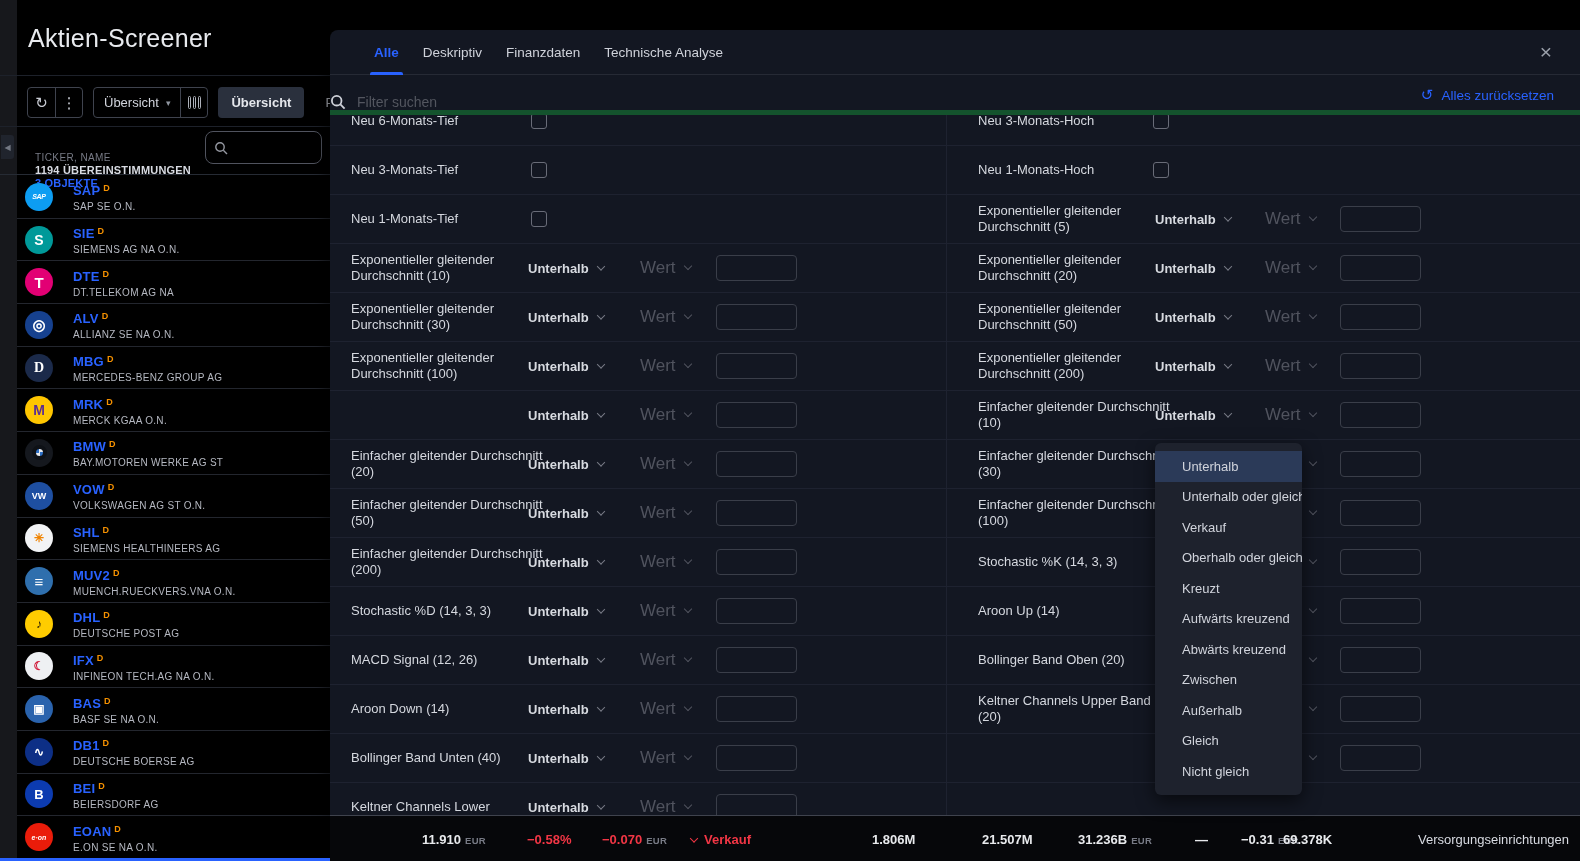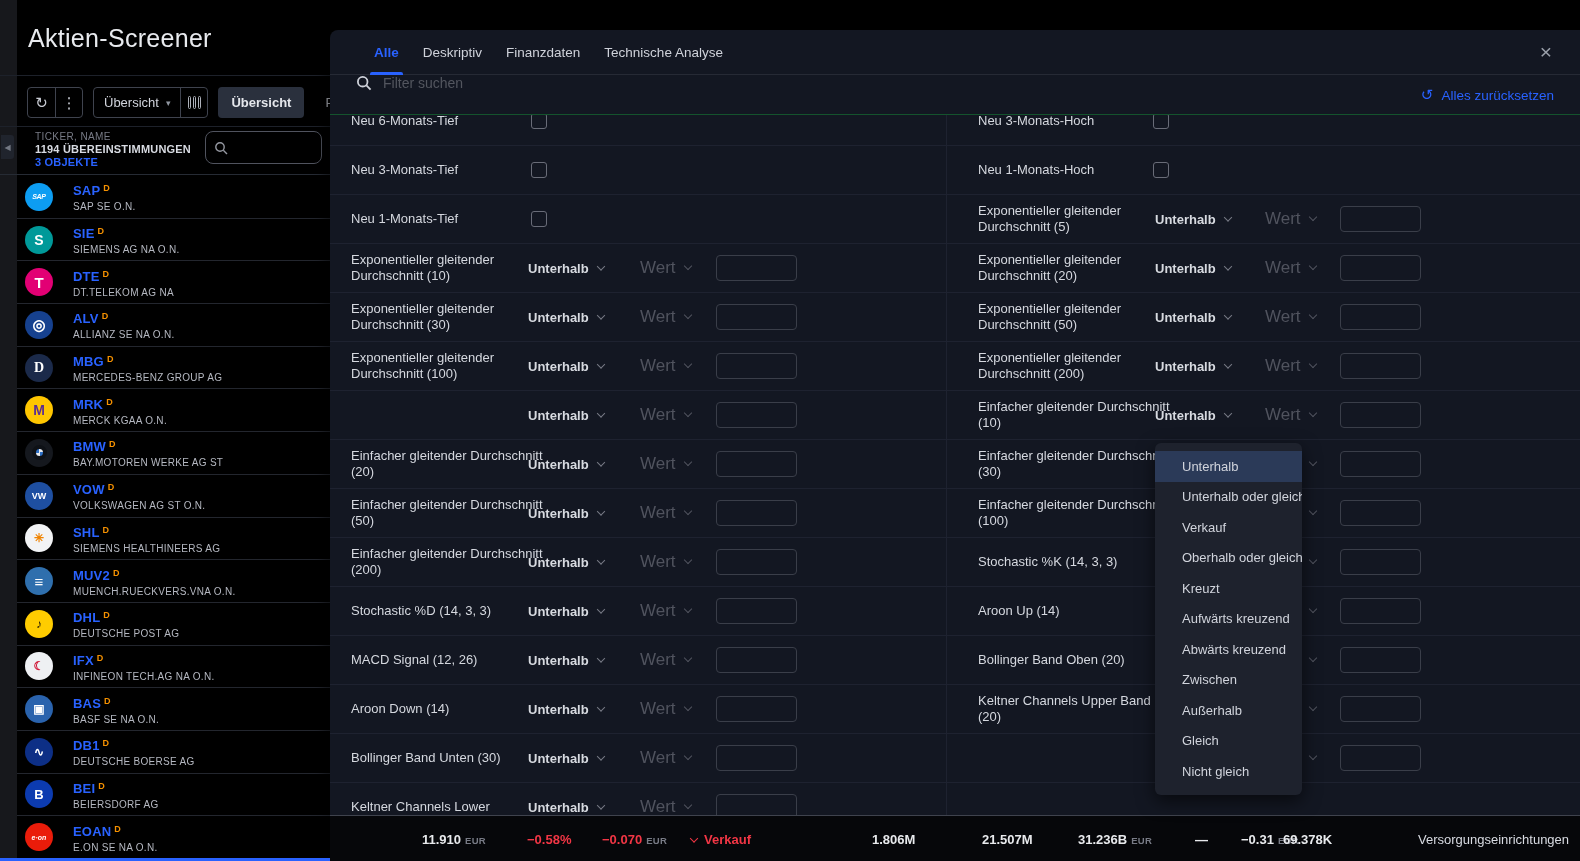--- a/index.html
+++ b/index.html
@@ -21,21 +21,21 @@
   .vsel .caret { font-size:9px; color:#9096a1; margin-left:7px; }
   .colsicon { display:flex; gap:2px; }
   .colsicon i { width:3px; height:13px; border:1px solid #aeb2bb; border-radius:1.5px; }
   .ttab { display:flex; align-items:center; padding:0 13px; border-radius:4px; font-size:13px; color:#c3c6cf; white-space:nowrap; }
   .ttab.active { background:#2a303d; color:#e5e7ec; font-weight:700; }
 
   .list-header { position:absolute; left:0; right:0; top:126px; height:49px; border-top:1px solid #1d212a; border-bottom:1px solid #262b34; }
   .collapse-tab { position:absolute; left:1px; top:8px; width:13px; height:24px; background:#20242d; color:#737883;
                   font-size:8px; display:flex; align-items:center; justify-content:center; border-radius:0 3px 3px 0; }
   .lh-text { position:absolute; left:35px; top:4px; }
-  .lh-col { font-size:10px; color:#787b86; letter-spacing:.4px; }
+  .lh-col { font-size:10px; color:#787b86; letter-spacing:.4px;margin-top:21px; }
   .lh-match { font-size:11px; font-weight:700; color:#d8dbe2; margin-top:1px; letter-spacing:.2px; }
   .lh-obj { font-size:11px; font-weight:700; color:#2962ff; margin-top:1px; letter-spacing:.2px; }
   .sb-search { position:absolute; right:8px; top:4px; width:117px; height:33px; border:1px solid #50535e; border-radius:8px;
                display:flex; align-items:center; padding-left:8px; background:transparent; }
   .sb-search input { border:none; outline:none; background:transparent; width:80px; margin-left:6px; color:#d1d4dc; font-size:12px; }
 
   .stock-list { position:absolute; left:17px; right:0; top:176px; bottom:3px; display:flex; flex-direction:column; }
   .srow { flex:1 1 auto; display:flex; align-items:center; padding-left:8px; border-bottom:1px solid #23262e; cursor:pointer; }
   .srow:last-child { border-bottom:none; }
   .slogo { width:28px; height:28px; border-radius:50%; flex:0 0 28px; display:flex; align-items:center; justify-content:center;
@@ -55,21 +55,21 @@
   
   .dialog { position:absolute; left:330px; top:30px; width:1250px; height:785px; background:#131722; z-index:3;
             border-top-left-radius:8px; box-shadow:-6px 0 12px rgba(0,0,0,.5); }
   .tabbar { position:relative; height:45px; border-bottom:1px solid #262a35; display:flex; align-items:center;
             gap:24px; padding-left:44px; }
   .dtab { position:relative; font-size:13.5px; color:#cfd2da; height:45px; display:flex; align-items:center; cursor:pointer; }
   .dtab.active { color:#2962ff; font-weight:700; }
   .dtab.active::after { content:""; position:absolute; left:-4px; right:-4px; bottom:0; height:3px; background:#2962ff; border-radius:2px 2px 0 0; }
   .dclose { position:absolute; right:20px; top:8px; font-size:21px; color:#9aa0aa; width:28px; height:28px;
             display:flex; align-items:center; justify-content:center; cursor:pointer; }
-  .searchrow { position:relative; height:40px; border-bottom:1px solid #14532d; display:flex; align-items:flex-start; padding-left:26px; }
+  .searchrow { position:relative; height:40px; border-bottom:5px solid #14532d; display:flex; align-items:flex-end; }
   .searchrow input { border:none; outline:none; background:transparent; color:#d1d4dc; font-size:14px; margin-left:11px; width:300px; }
   .searchrow input::placeholder { color:#53565f; }
   .resetlink { position:absolute; right:26px; top:0; height:40px; display:flex; align-items:center; gap:8px;
                color:#2962ff; font-size:13.5px; cursor:pointer; }
   .resetlink .ricon { font-size:15px; }
 
   .filter-grid { position:absolute; left:0; right:0; top:85px; bottom:0; overflow:hidden; display:flex; }
   .fcol { position:relative; margin-top:-18px; }
   .col-l { width:617px; border-right:1px solid #1e2230; }
   .col-r { width:633px; }
@@ -479,21 +479,21 @@
               <span class="optext">Unterhalb</span>
               <i class="chev"></i>
             </span>
     <span class="wertsel">
               <span class="werttext">Wert</span>
               <i class="chev"></i>
             </span>
     <input class="finput" type="text" style="">
   </div>
           <div class="frow">
-    <span class="flabel">Bollinger Band Unten (30)</span>
+    <span class="flabel">Bollinger Band Unten (40)</span>
     <span class="opsel">
               <span class="optext">Unterhalb</span>
               <i class="chev"></i>
             </span>
     <span class="wertsel">
               <span class="werttext">Wert</span>
               <i class="chev"></i>
             </span>
     <input class="finput" type="text" style="">
   </div>

